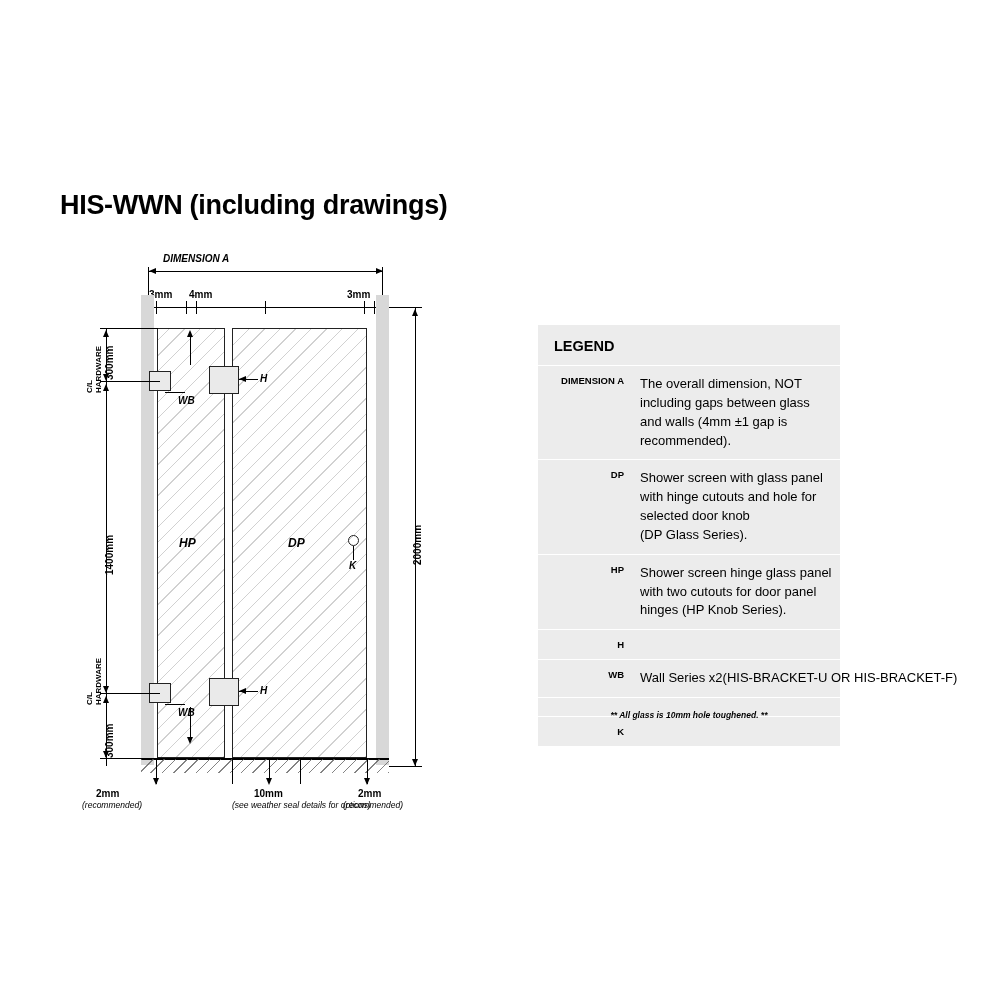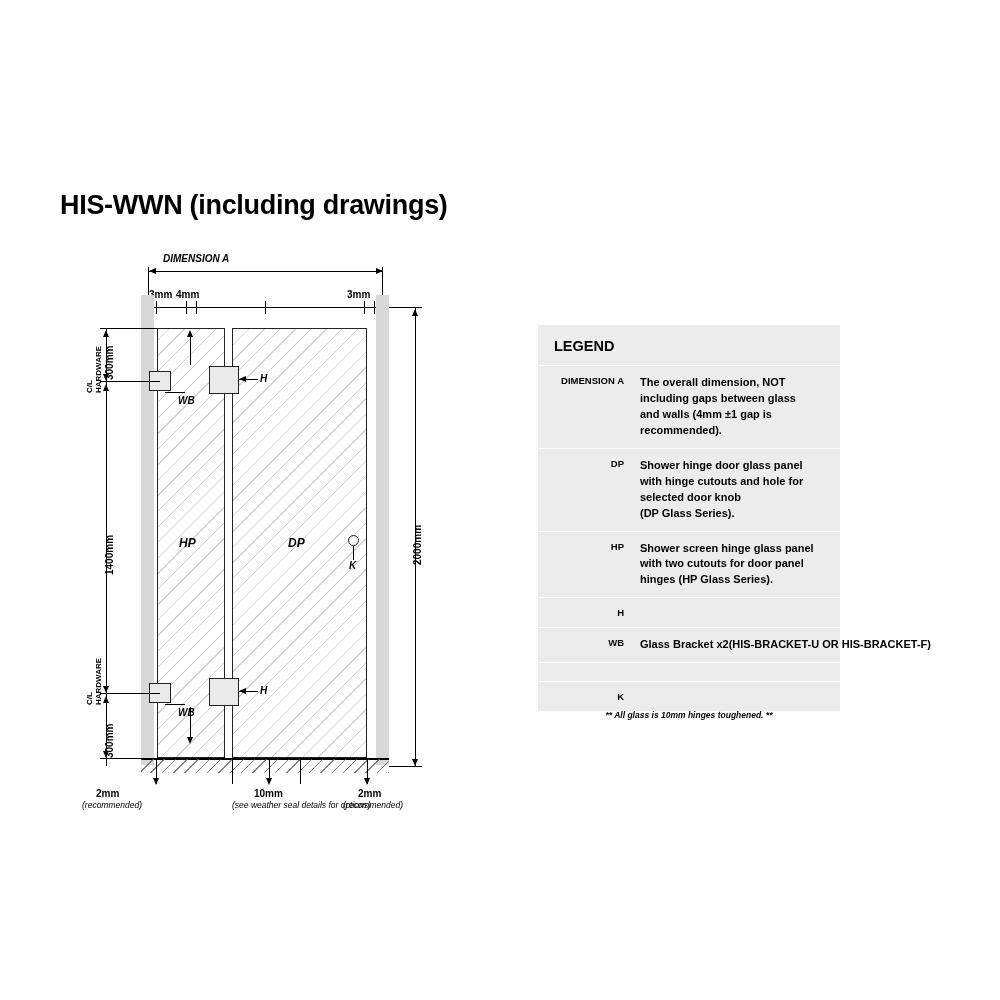--- a/index.html
+++ b/index.html
@@ -152,25 +152,24 @@
     flex: 0 0 94px;
     text-align: right;
     padding: 9px 8px 9px 4px;
     font-size: 9.5px;
     font-weight: bold;
     box-sizing: border-box;
   }
   .legend-val {
     flex: 1;
     padding: 9px 6px 9px 8px;
-    font-size: 11px;
+    font-size: 13px;
     line-height: 1.45;
     box-sizing: border-box;
     white-space: pre-line;
-    font-weight: bold;
   }
   .legend-val.wide {
     white-space: nowrap;
   }
   .legend-spacer {
     height: 18px;
     border-bottom: 1px solid #ffffff;
   }
   .legend-note {
     position: absolute;
@@ -191,21 +190,21 @@
 <div class="drawing">
 
   <div class="lbl lbl-i" style="left:103px; top:8px;">DIMENSION A</div>
   <div class="line hline" style="left:88px; top:26px; width:235px;"></div>
   <div class="line vline" style="left:88px; top:22px; height:60px;"></div>
   <div class="line vline" style="left:322px; top:22px; height:60px;"></div>
   <div class="ar ar-l" style="left:89px; top:22.5px;"></div>
   <div class="ar ar-r" style="left:316px; top:22.5px;"></div>
 
   <div class="lbl" style="left:89px; top:44px;">3mm</div>
-  <div class="lbl" style="left:116px; top:44px;">4mm</div>
+  <div class="lbl" style="left:129px; top:44px;">4mm</div>
   <div class="lbl" style="left:287px; top:44px;">3mm</div>
 
   <div class="line hline" style="left:88px; top:62px; width:235px;"></div>
   <div class="line vline" style="left:96px; top:56px; height:13px;"></div>
   <div class="line vline" style="left:126px; top:56px; height:13px;"></div>
   <div class="line vline" style="left:136px; top:56px; height:13px;"></div>
   <div class="line vline" style="left:205px; top:56px; height:13px;"></div>
   <div class="line vline" style="left:304px; top:56px; height:13px;"></div>
   <div class="line vline" style="left:314px; top:56px; height:13px;"></div>
 
@@ -301,37 +300,37 @@
 
   <div class="legend-row">
     <div class="legend-key">DIMENSION A</div>
     <div class="legend-val">The overall dimension, NOT
 including gaps between glass
 and walls (4mm ±1 gap is
 recommended).</div>
   </div>
   <div class="legend-row">
     <div class="legend-key">DP</div>
-    <div class="legend-val">Shower hinge door glass panel
+    <div class="legend-val">Shower screen with glass panel
 with hinge cutouts and hole for
 selected door knob
 (DP Glass Series).</div>
   </div>
   <div class="legend-row">
     <div class="legend-key">HP</div>
     <div class="legend-val">Shower screen hinge glass panel
 with two cutouts for door panel
-hinges (HP Glass Series).</div>
+hinges (HP Knob Series).</div>
   </div>
   <div class="legend-row">
     <div class="legend-key">H</div>
   </div>
   <div class="legend-row">
     <div class="legend-key">WB</div>
-    <div class="legend-val wide">Glass Bracket x2(HIS-BRACKET-U OR HIS-BRACKET-F)</div>
+    <div class="legend-val wide">Wall Series x2(HIS-BRACKET-U OR HIS-BRACKET-F)</div>
   </div>
   <div class="legend-spacer"></div>
   <div class="legend-row">
     <div class="legend-key">K</div>
   </div>
 </div>
 
-<div class="legend-note">** All glass is 10mm hinges toughened. **</div>
+<div class="legend-note">** All glass is 10mm hole toughened. **</div>
 
 </body></html>

